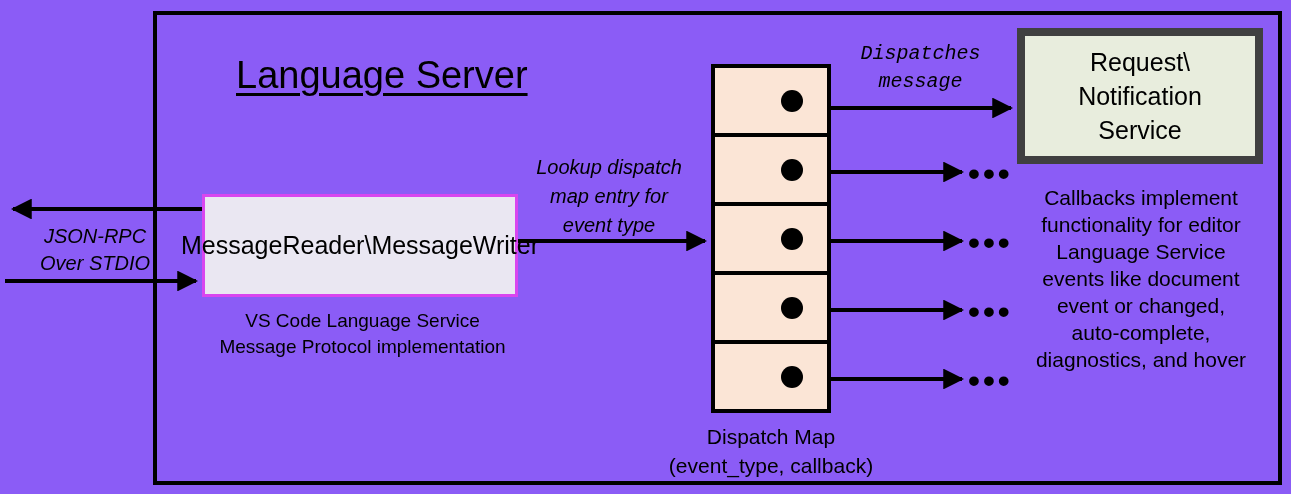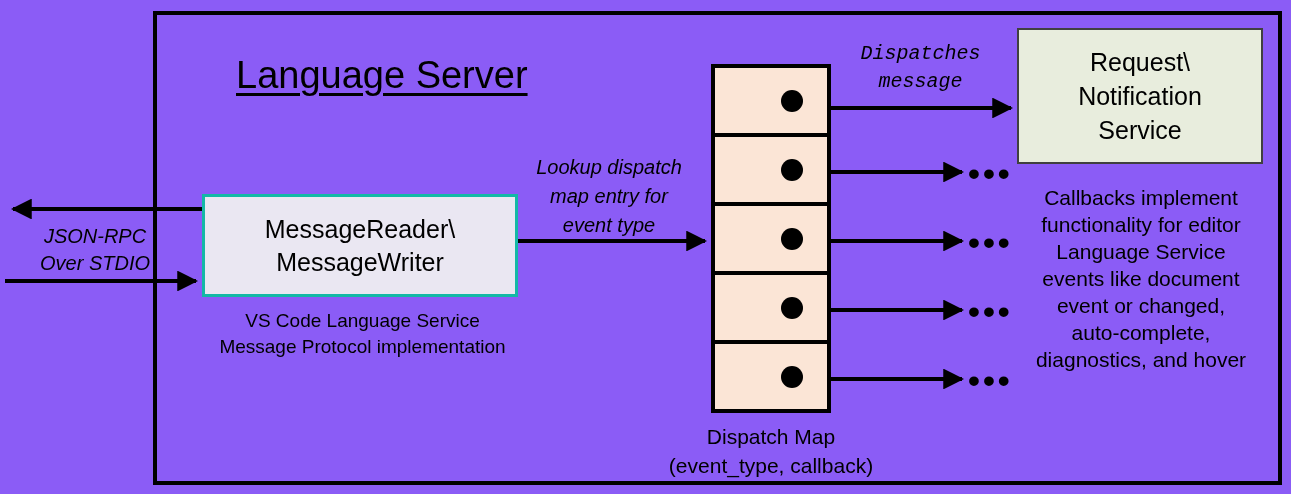--- a/index.html
+++ b/index.html
@@ -44,24 +44,24 @@
     white-space: nowrap;
   }
   
   #reader-box {
     position: absolute;
     left: 202px;
     top: 194px;
     width: 316px;
     height: 103px;
     background: #EAE7F2;
-    border: 3px solid #14b8a6;
+    border: 3px solid #d946ef;
     box-sizing: border-box;
     display: flex;
-    flex-direction: column;
+    flex-direction: row;
     align-items: center;
     justify-content: center;
     text-align: center;
     font-size: 25px;
     line-height: 33px;
   }
   #reader-caption {
     position: absolute;
     left: 190px;
     top: 308px;
@@ -110,21 +110,21 @@
     line-height: 29px;
   }
   
   #callback-box {
     position: absolute;
     left: 1017px;
     top: 28px;
     width: 246px;
     height: 136px;
     background: #E8EDDD;
-    border: 2px solid #404040;
+    border: 8px solid #404040;
     box-sizing: border-box;
     display: flex;
     flex-direction: column;
     align-items: center;
     justify-content: center;
     text-align: center;
     font-size: 25px;
     line-height: 34px;
   }
   #callback-caption {

